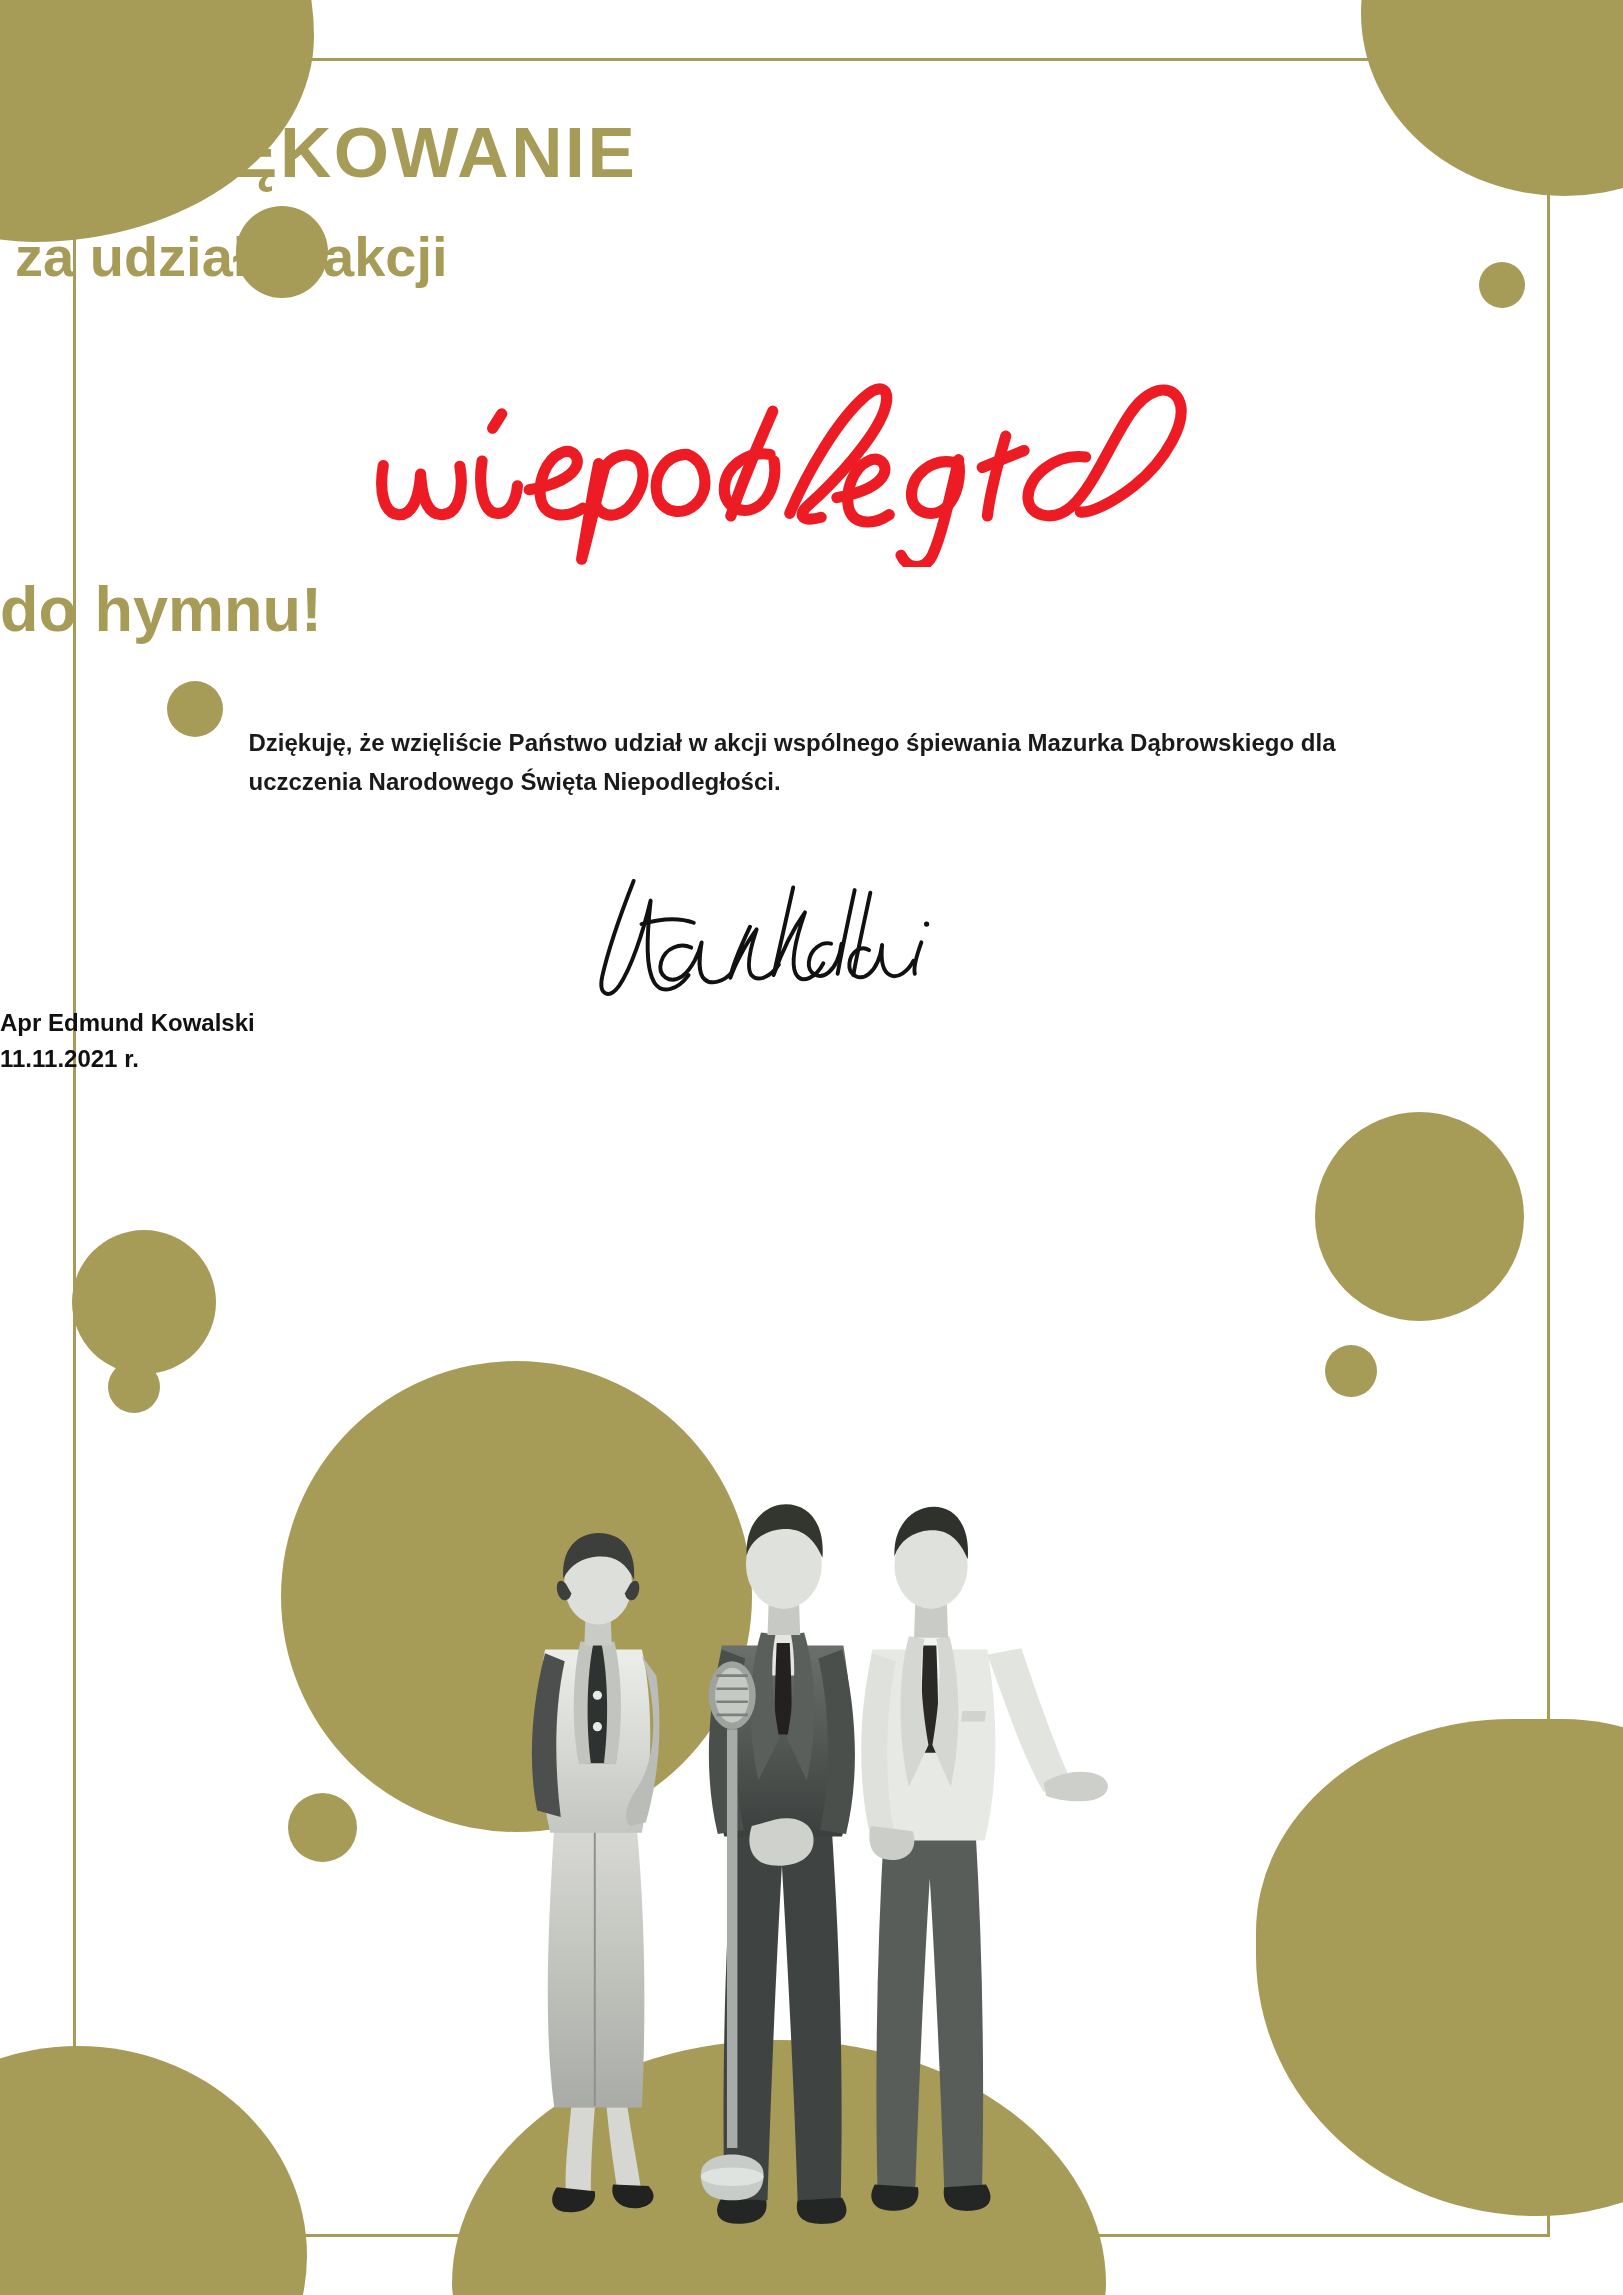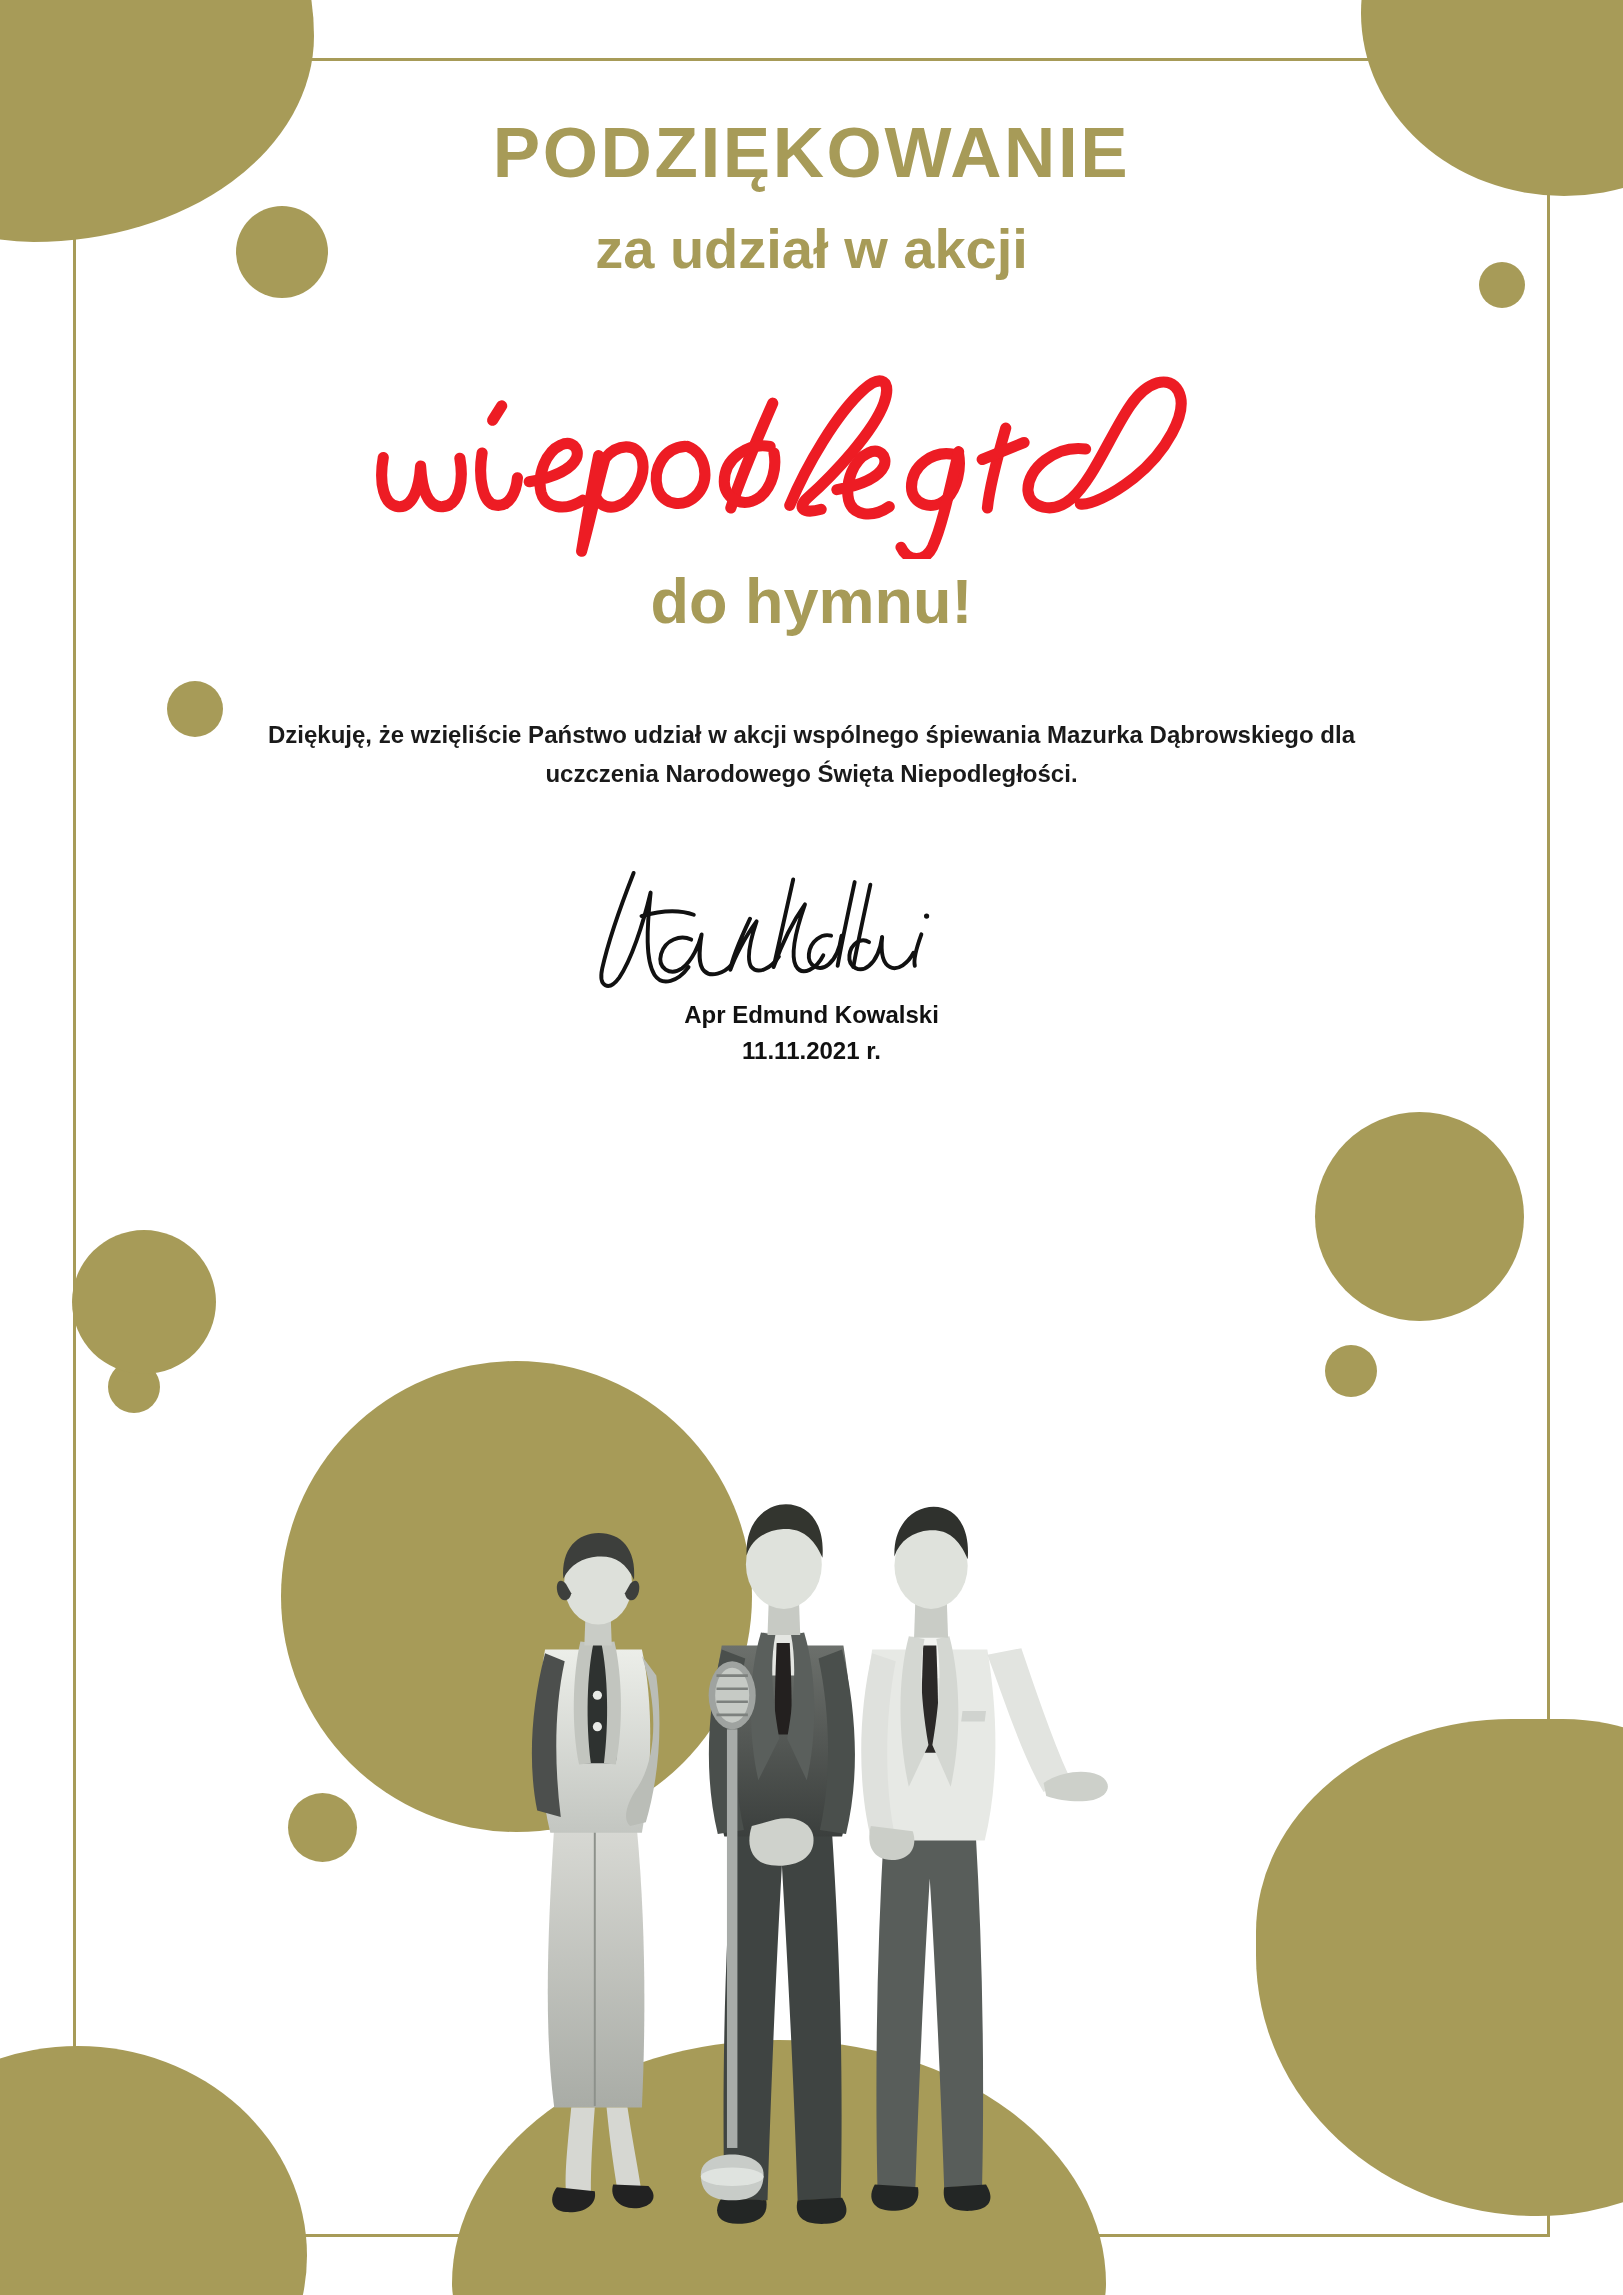--- a/index.html
+++ b/index.html
@@ -89,35 +89,34 @@
     border: 3.3px solid #a79b58;
     pointer-events: none;
   }
 
   
   .content {
     position: absolute;
     left: 0;
     top: 0;
     width: 100%;
-    text-align: center;
     z-index: 5;
   }
 
   .title-main {
     margin: 0;
     padding-top: 115px;
     font-size: 71px;
     font-weight: bold;
     letter-spacing: 2.6px;
     color: #a79b58;
     line-height: 1.06;
   }
   .title-sub {
-    margin: 7px;
+    margin: 15px;
     padding-top: 18.3px;
     font-size: 56px;
     font-weight: bold;
     color: #a79b58;
     letter-spacing: 0px;
   }
 
   .logo-wrap {
     margin-top: 62px;
     height: 216px;

